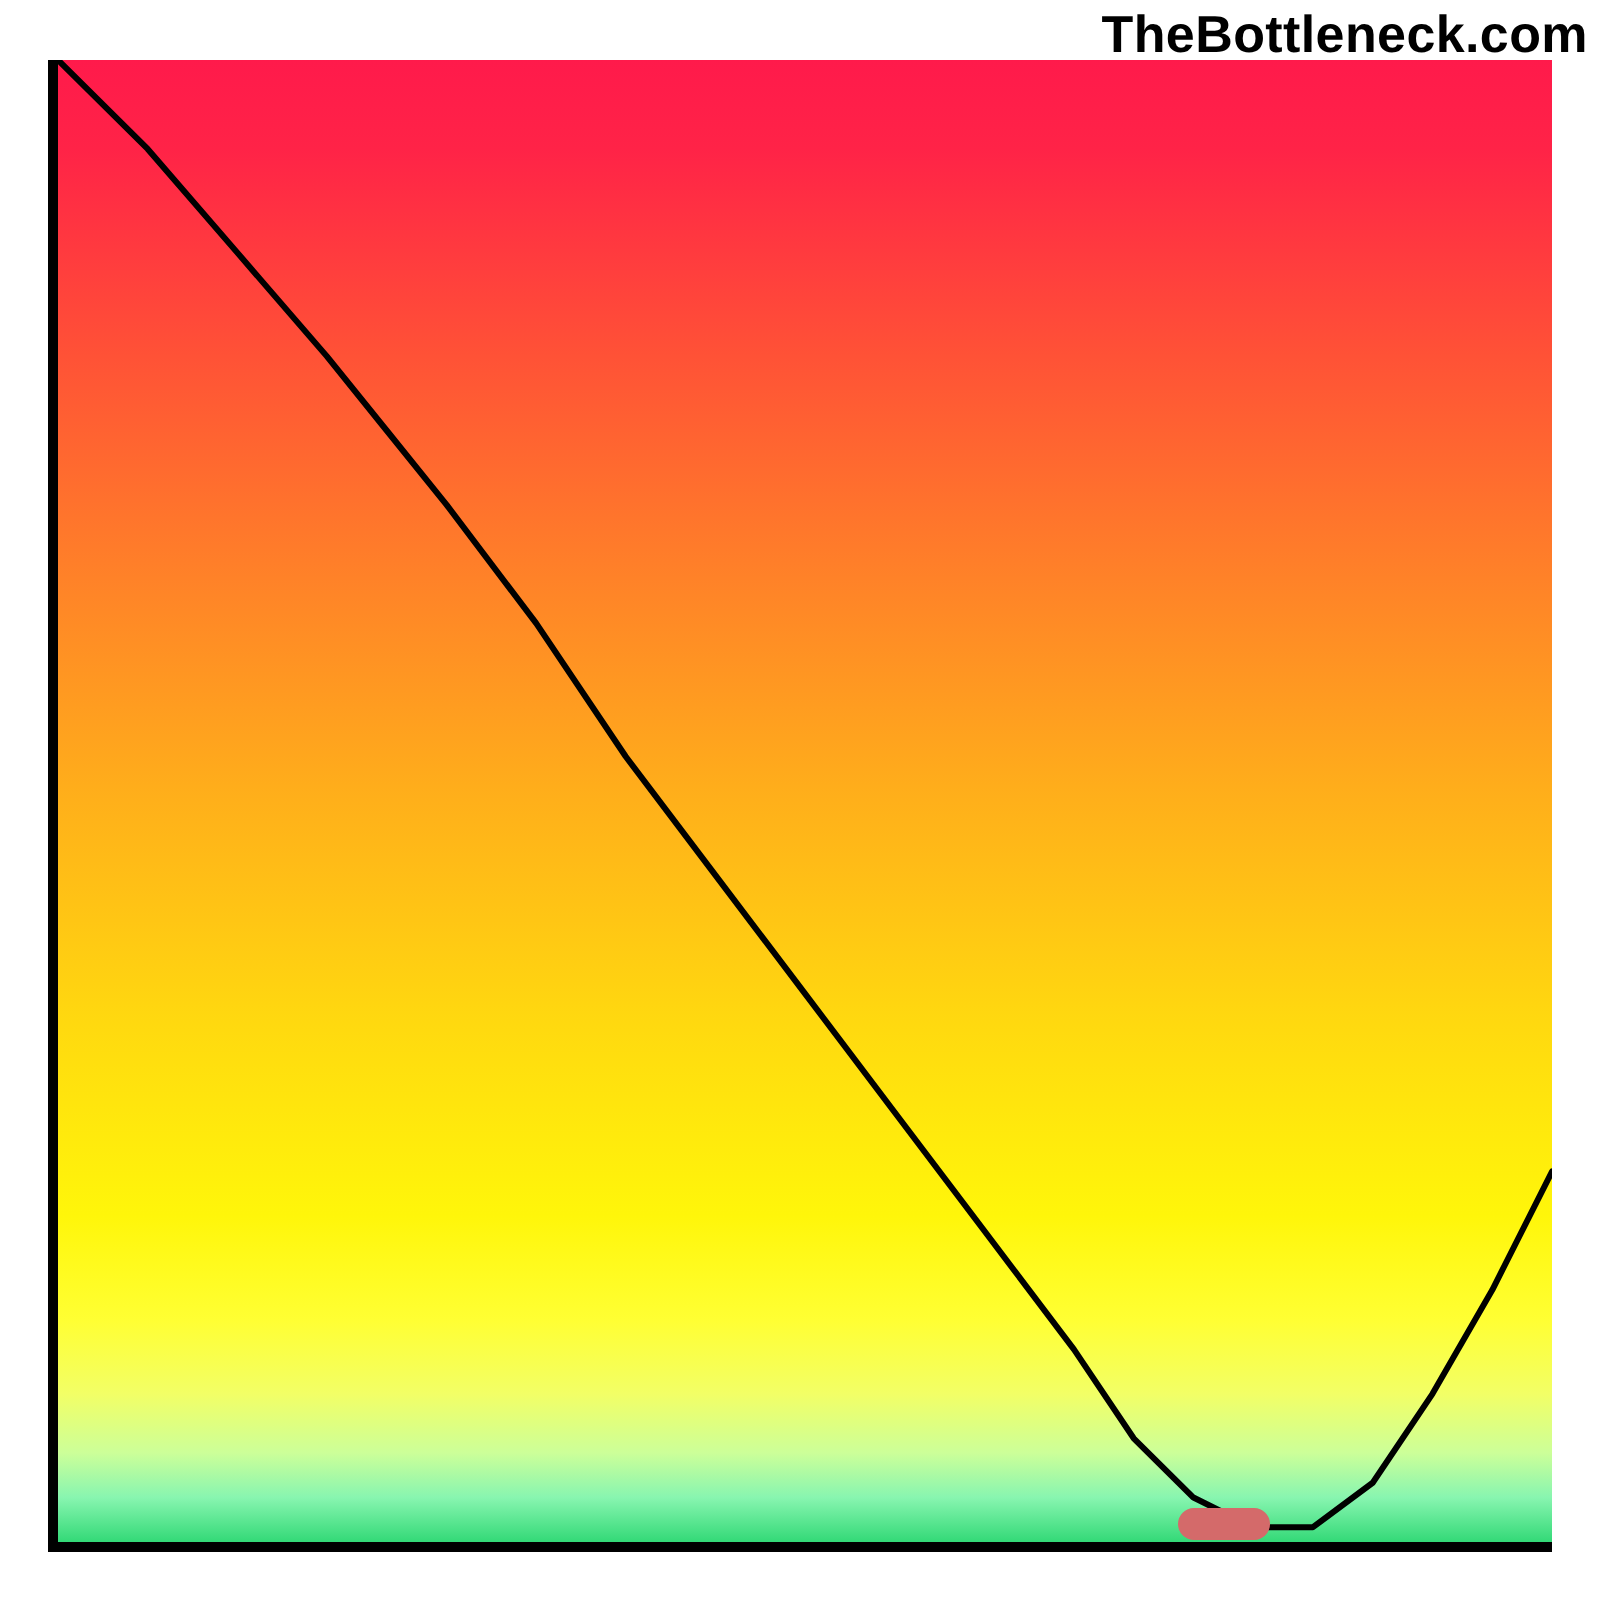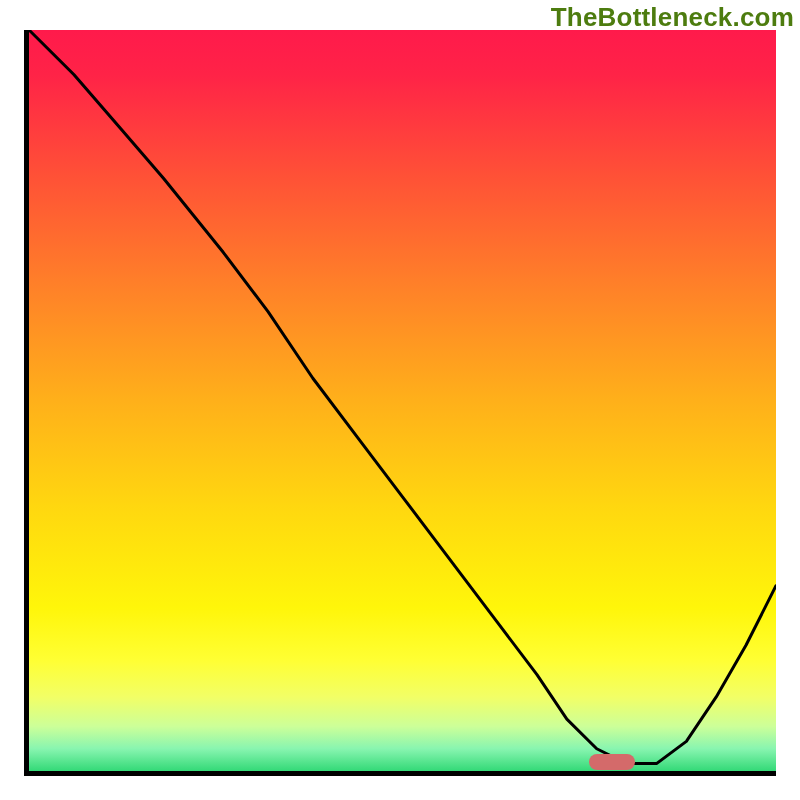--- a/index.html
+++ b/index.html
@@ -14,21 +14,21 @@
     position: relative;
     width: 800px;
     height: 800px;
   }
   .watermark {
     position: absolute;
     top: 2px;
     right: 6px;
     font-size: 26px;
     font-weight: bold;
-    color: #4d7c0f;
+    color: #000000;
     letter-spacing: 0.2px;
     z-index: 5;
   }
   .plot-frame {
     position: absolute;
     left: 24px;
     top: 30px;
     width: 752px;
     height: 746px;
     border-left: 5px solid #000;

